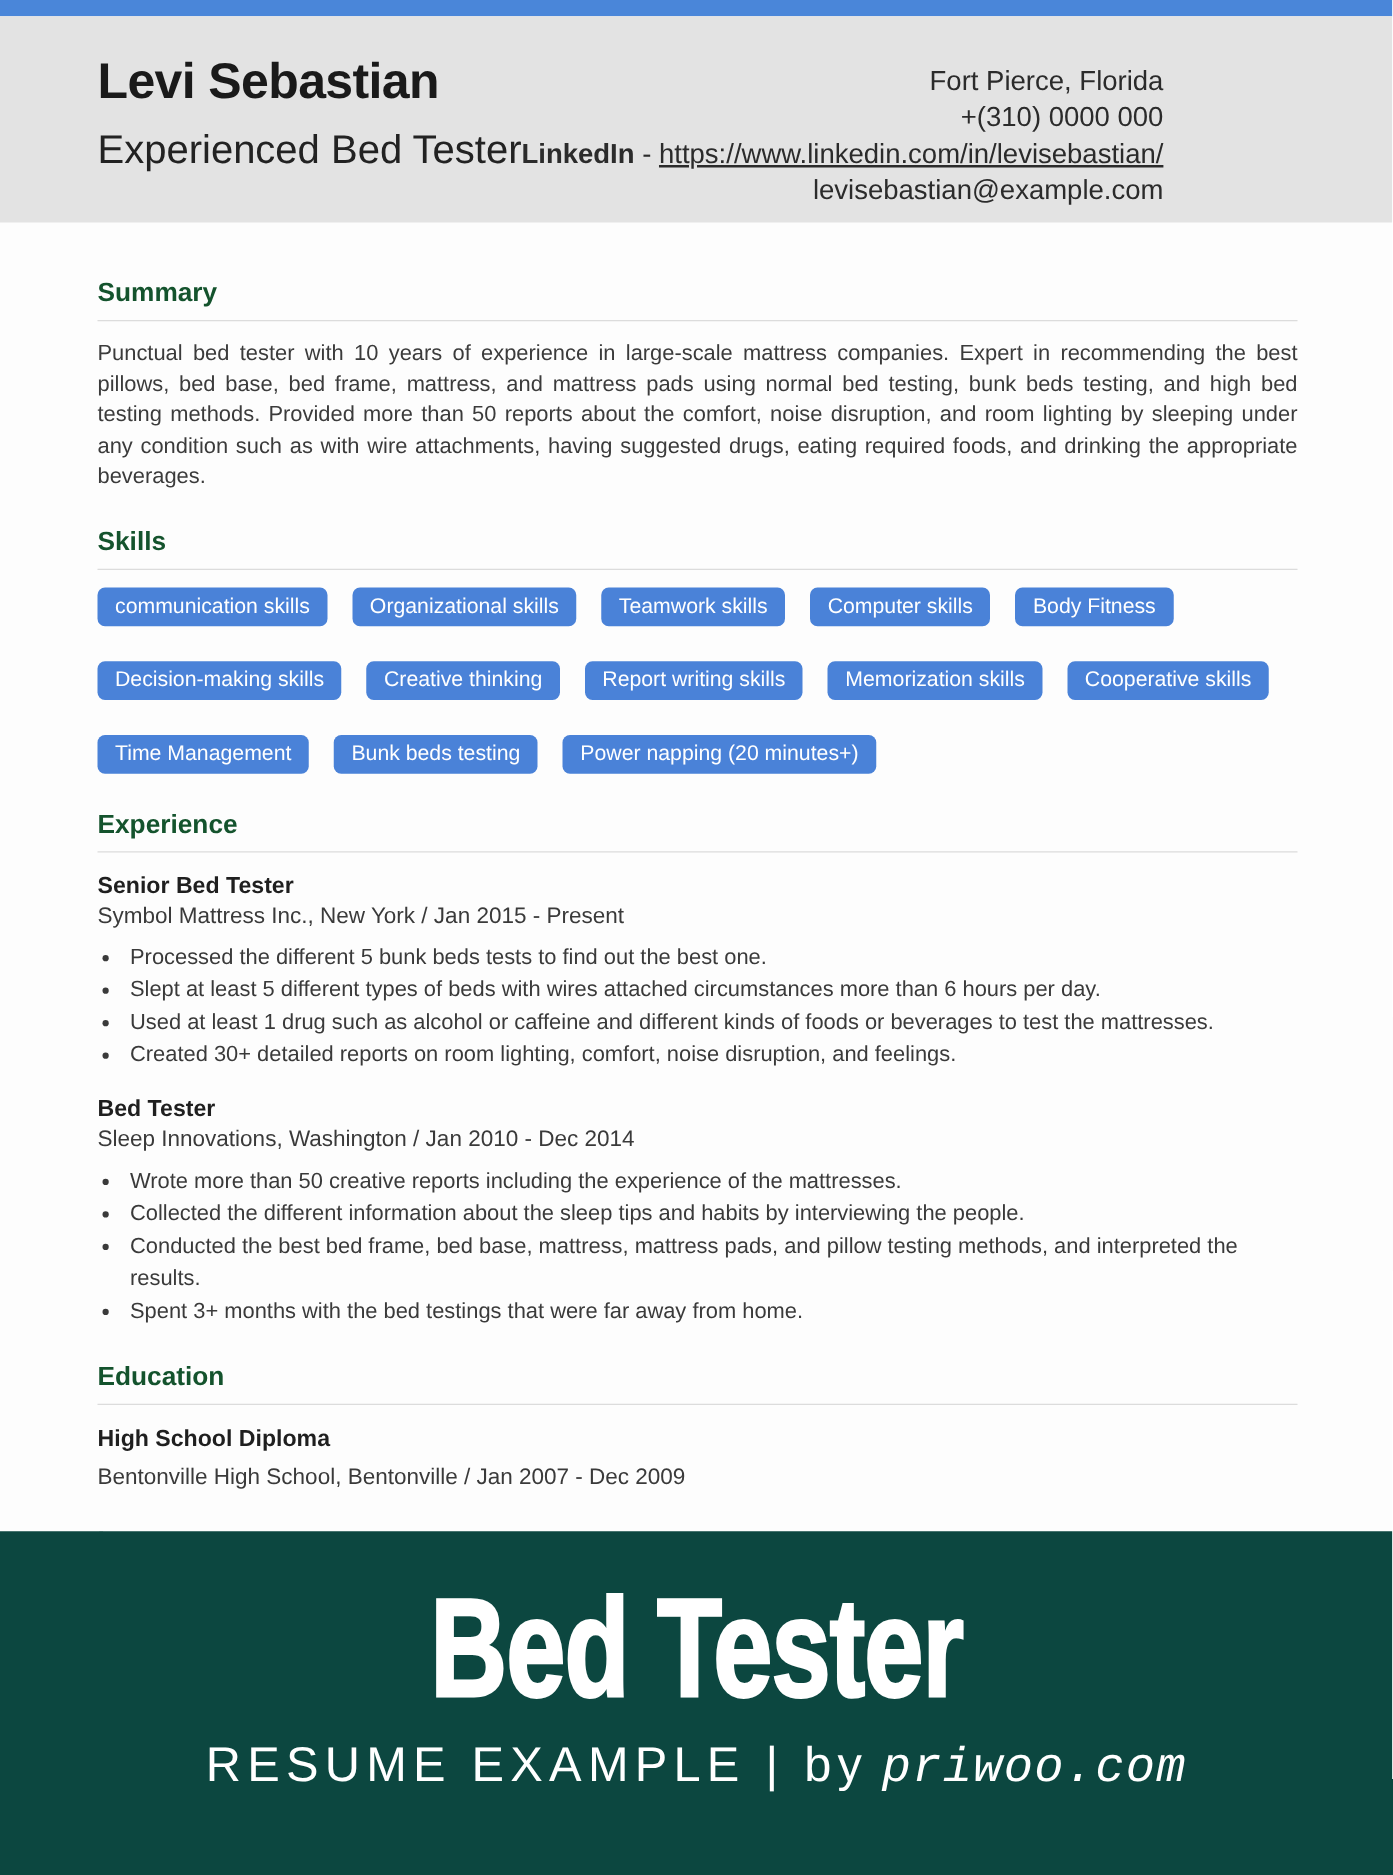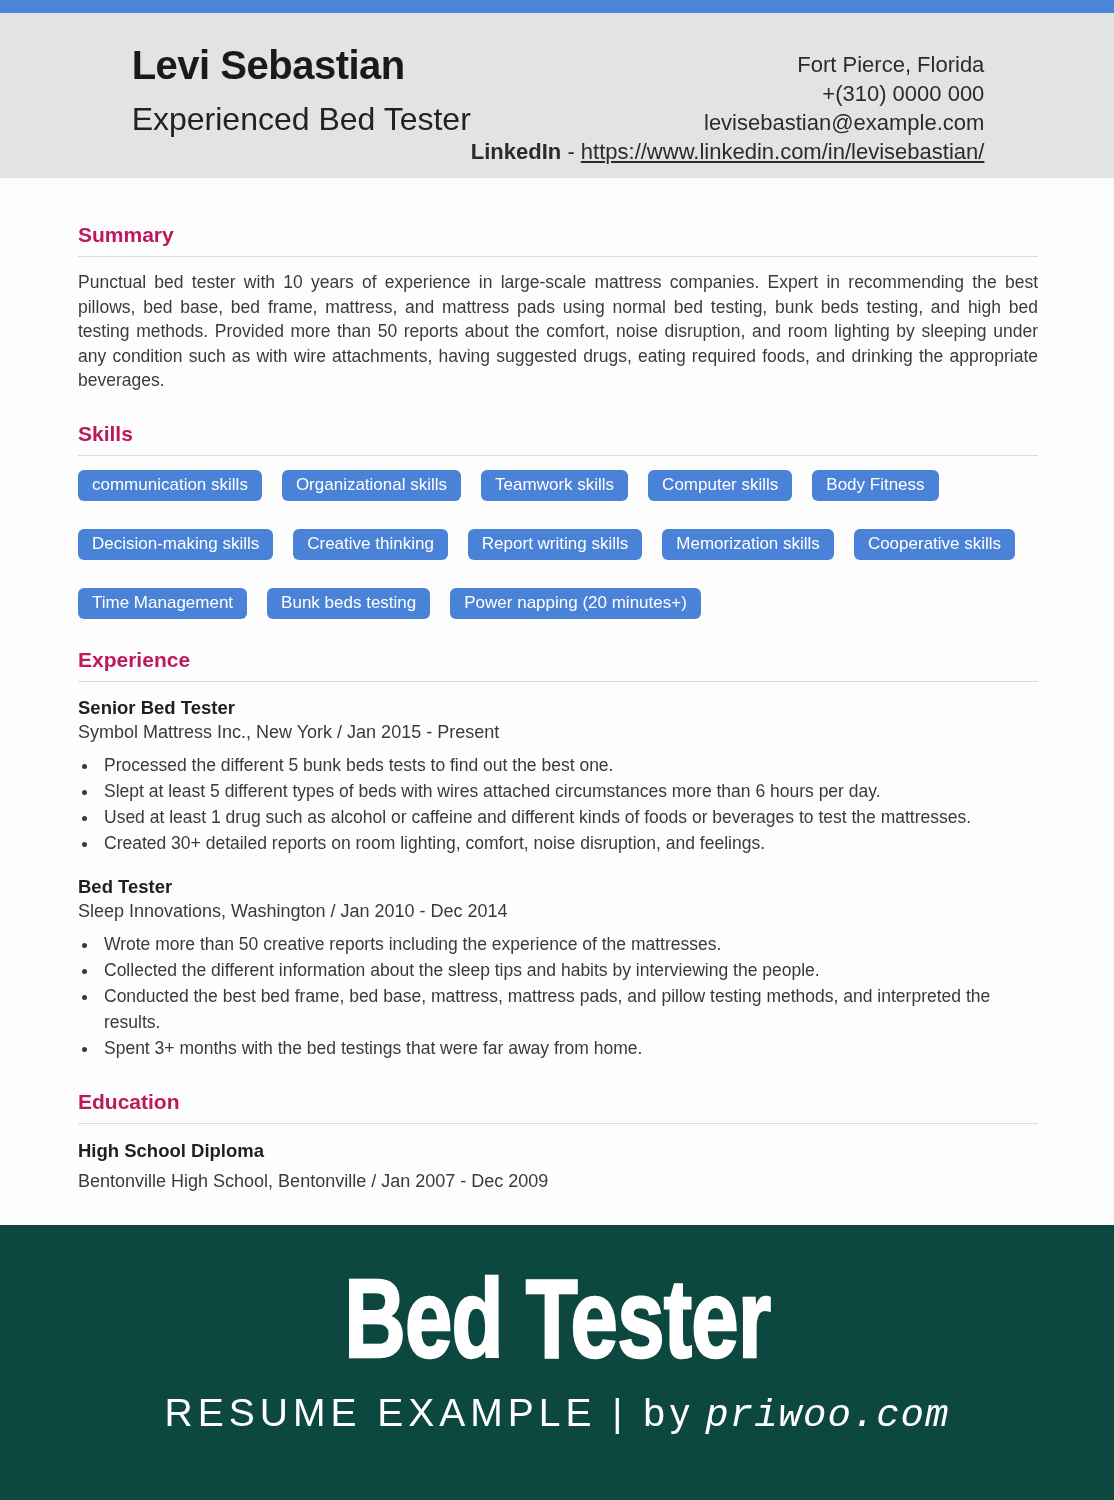--- a/index.html
+++ b/index.html
@@ -6,33 +6,33 @@
   html,body { background:#ffffff; }
   .page {
     width:1114px; height:1500px; position:relative;
     background:#fdfdfd; overflow:hidden;
     font-family:"Liberation Sans", sans-serif;
     color:#3a3a3a;
   }
   .topbar { height:13px; background:#4a86d9; }
   .header {
     height:165px; background:#e3e3e3;
-    display:flex; justify-content:center;
+    display:flex; justify-content:flex-start;
     padding:30px 76px 0 78px;
   }
   .name { font-size:40px; font-weight:700; color:#1a1a1a; letter-spacing:-0.5px; }
   .headline { font-size:32px; font-weight:400; color:#222; margin-top:13px; }
   .contact { text-align:right; font-size:22px; color:#2b2b2b; line-height:29px; padding-top:7px; }
   .contact .linkedin-label { font-weight:700; }
   .contact a { color:#2b2b2b; text-decoration:underline; }
 
   .content { padding:0 76px 0 78px; height:1047px; overflow:hidden; }
   .section { margin-top:29px; }
   .section:first-child { margin-top:45px; }
-  .section h2 { font-size:21px; font-weight:700; color:#be185d; }
+  .section h2 { font-size:21px; font-weight:700; color:#14532d; }
   .rule { border-bottom:1px solid #dcdcdc; margin:9px 0 0; }
 
   .summary-text {
     margin-top:13px; font-size:17.5px; line-height:24.5px;
     text-align:justify; color:#3b3b3b;
   }
 
   .pills { display:flex; flex-wrap:wrap; gap:28px 20px; margin-top:14px; }
   .pill {
     background:#4a82d8; color:#ffffff; font-size:17px;
@@ -71,24 +71,24 @@
   <div class="topbar"></div>
 
   <div class="header">
     <div>
       <div class="name">Levi Sebastian</div>
       <div class="headline">Experienced Bed Tester</div>
     </div>
     <div class="contact">
       <div>Fort Pierce, Florida</div>
       <div>+(310) 0000 000</div>
-      <div>levisebastian@example.com</div>
       <div>
         <span class="linkedin-label">LinkedIn</span><span> - </span><a href="#">https://www.linkedin.com/in/levisebastian/</a>
       </div>
+      <div>levisebastian@example.com</div>
     </div>
   </div>
 
   <div class="content">
 
     <div class="section">
       <h2>Summary</h2>
       <div class="rule"></div>
       <p class="summary-text">Punctual bed tester with 10 years of experience in large-scale mattress companies. Expert in recommending the best pillows, bed base, bed frame, mattress, and mattress pads using normal bed testing, bunk beds testing, and high bed testing methods. Provided more than 50 reports about the comfort, noise disruption, and room lighting by sleeping under any condition such as with wire attachments, having suggested drugs, eating required foods, and drinking the appropriate beverages.</p>
     </div>

